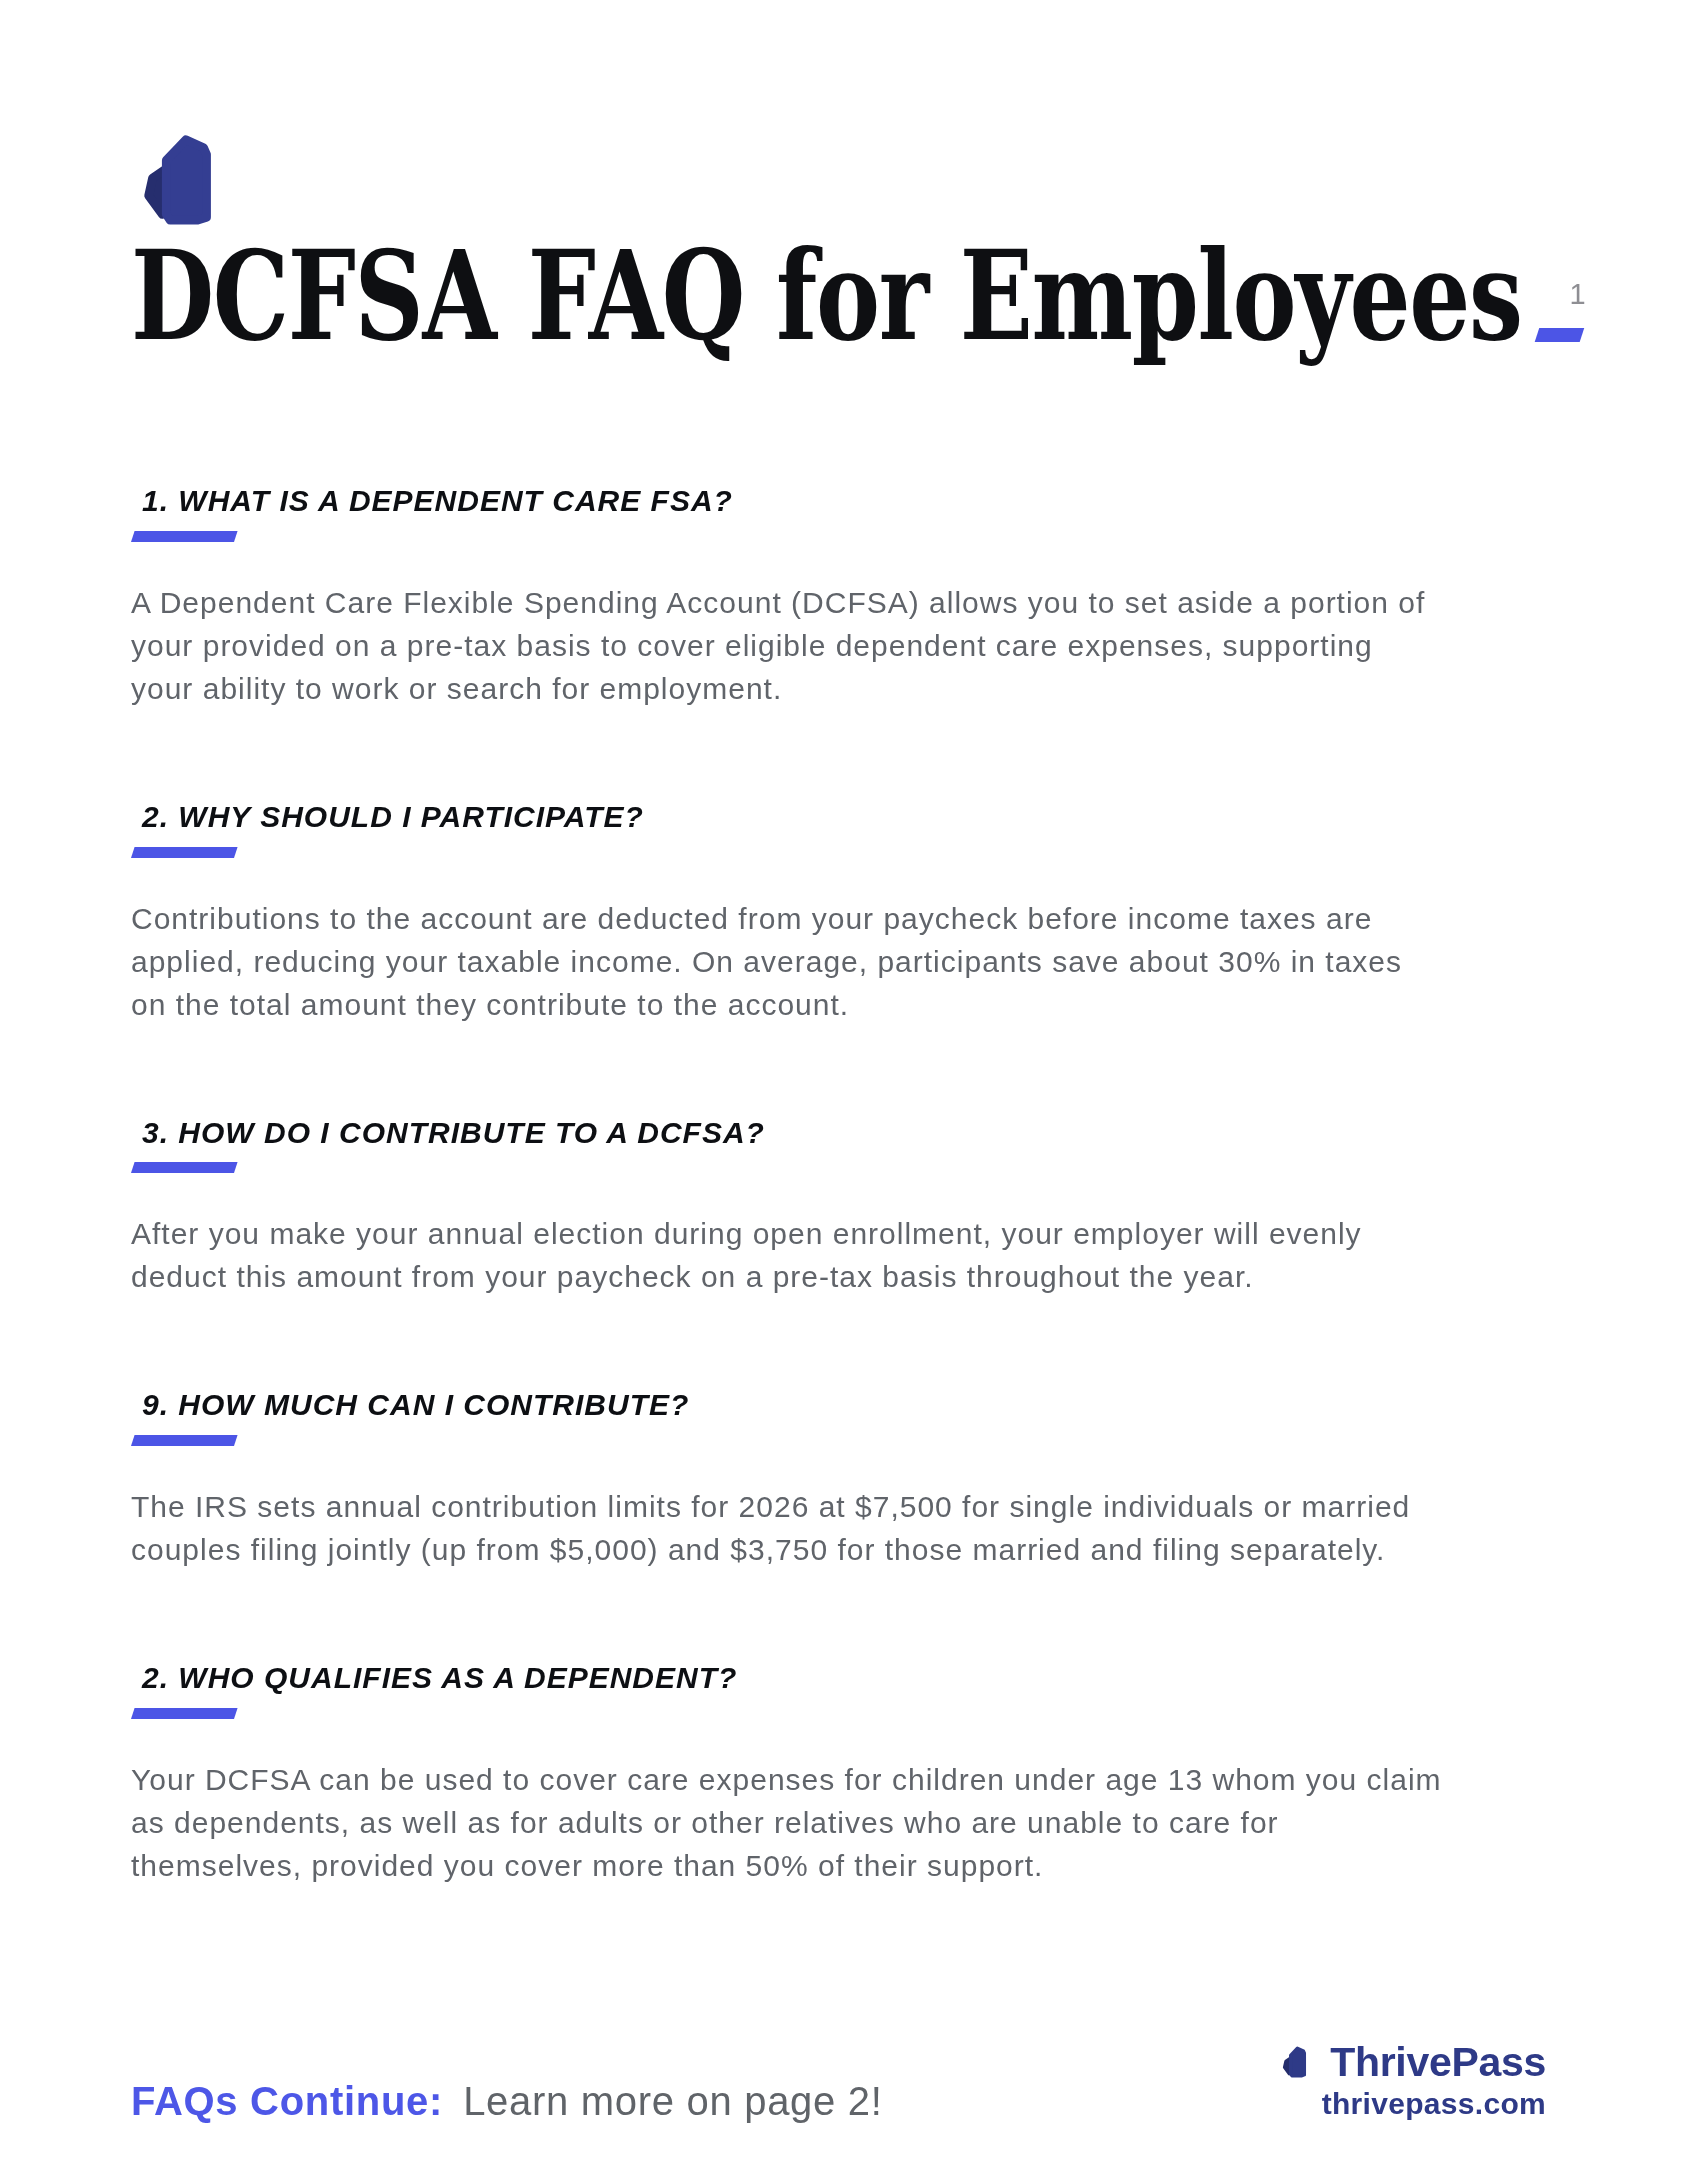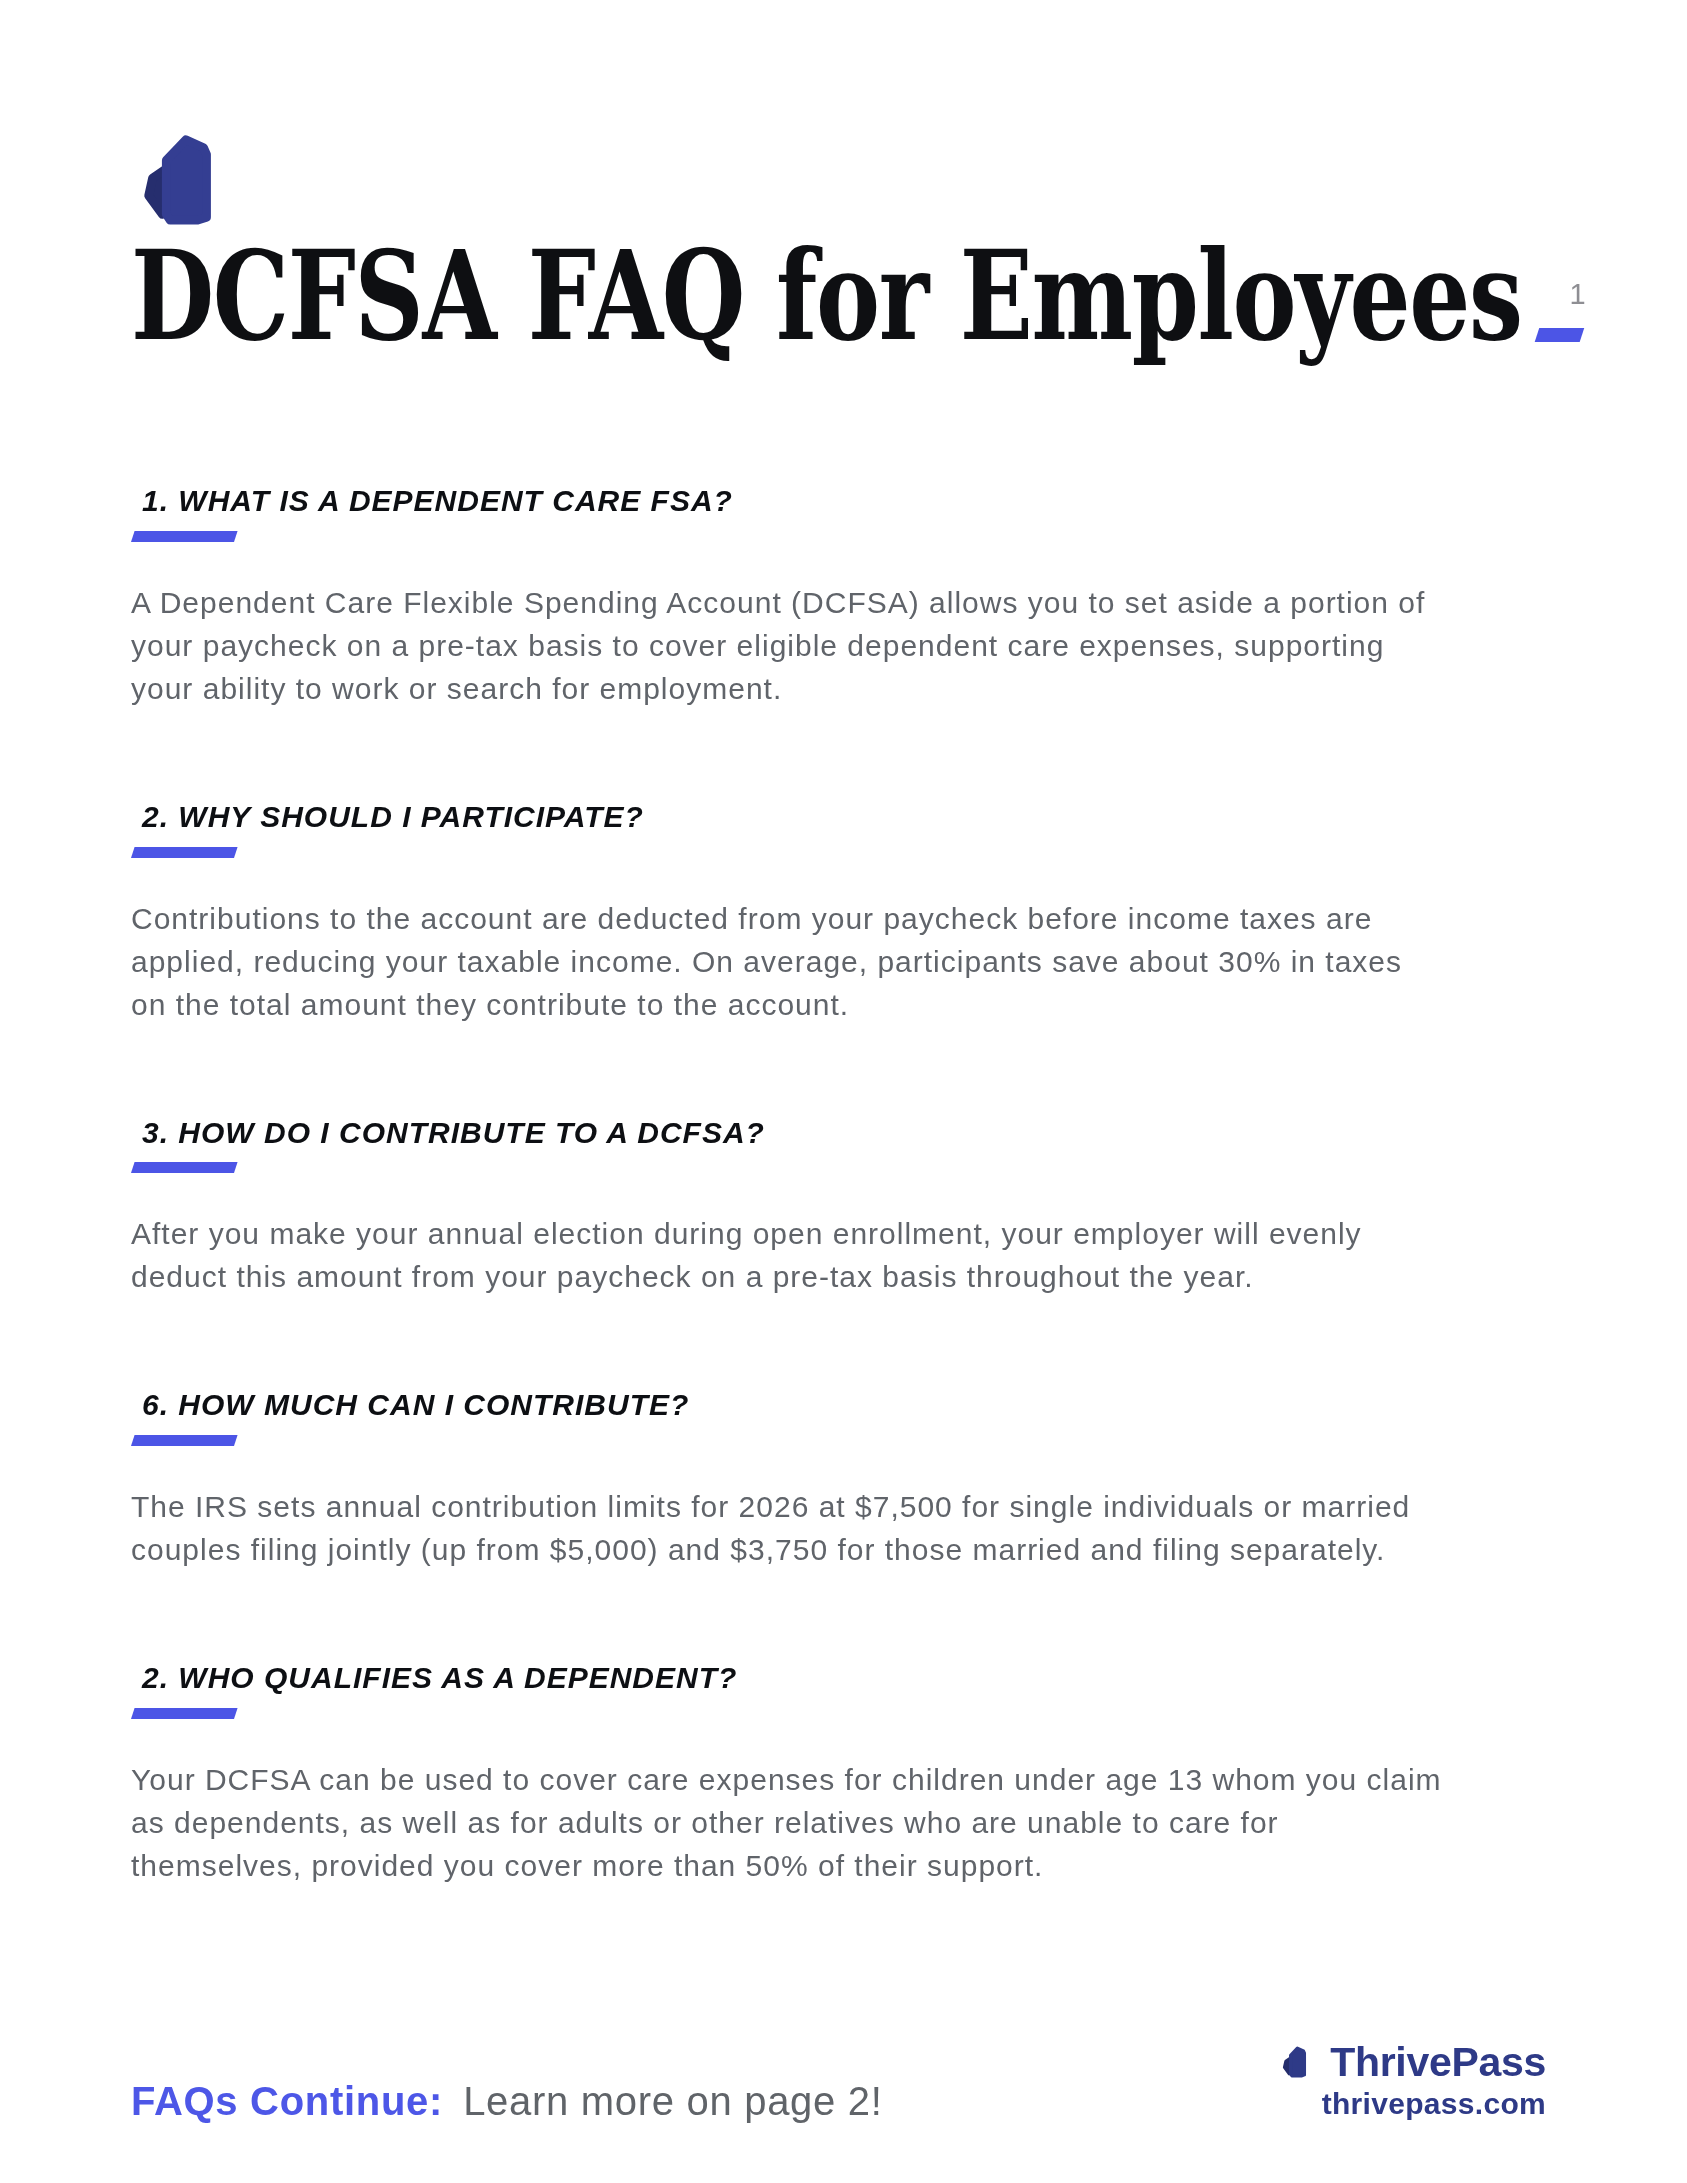--- a/index.html
+++ b/index.html
@@ -90,41 +90,41 @@
       <span class="pageno">1</span>
     </span>
   </h1>
 
   <main>
 
     <section class="faq">
       <h2 class="faq-heading">1. WHAT IS A DEPENDENT CARE FSA?</h2>
       <div class="rule"></div>
       <p class="faq-body">A Dependent Care Flexible Spending Account (DCFSA) allows you to set aside a portion of
-your paycheck on a pre-tax basis to cover eligible dependent care expenses, supporting
+your provided on a pre-tax basis to cover eligible dependent care expenses, supporting
 your ability to work or search for employment.</p>
     </section>
 
     <section class="faq">
       <h2 class="faq-heading">2. WHY SHOULD I PARTICIPATE?</h2>
       <div class="rule"></div>
       <p class="faq-body">Contributions to the account are deducted from your paycheck before income taxes are
 applied, reducing your taxable income. On average, participants save about 30% in taxes
 on the total amount they contribute to the account.</p>
     </section>
 
     <section class="faq">
       <h2 class="faq-heading">3. HOW DO I CONTRIBUTE TO A DCFSA?</h2>
       <div class="rule"></div>
       <p class="faq-body">After you make your annual election during open enrollment, your employer will evenly
 deduct this amount from your paycheck on a pre-tax basis throughout the year.</p>
     </section>
 
     <section class="faq">
-      <h2 class="faq-heading">6. HOW MUCH CAN I CONTRIBUTE?</h2>
+      <h2 class="faq-heading">9. HOW MUCH CAN I CONTRIBUTE?</h2>
       <div class="rule"></div>
       <p class="faq-body">The IRS sets annual contribution limits for 2026 at $7,500 for single individuals or married
 couples filing jointly (up from $5,000) and $3,750 for those married and filing separately.</p>
     </section>
 
     <section class="faq">
       <h2 class="faq-heading">2. WHO QUALIFIES AS A DEPENDENT?</h2>
       <div class="rule"></div>
       <p class="faq-body">Your DCFSA can be used to cover care expenses for children under age 13 whom you claim
 as dependents, as well as for adults or other relatives who are unable to care for

